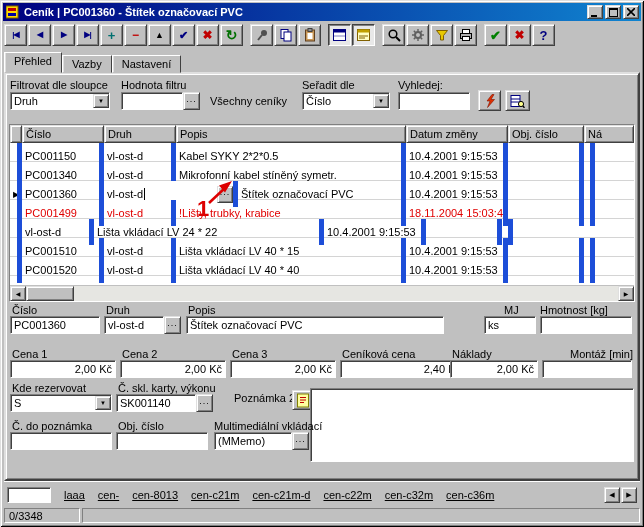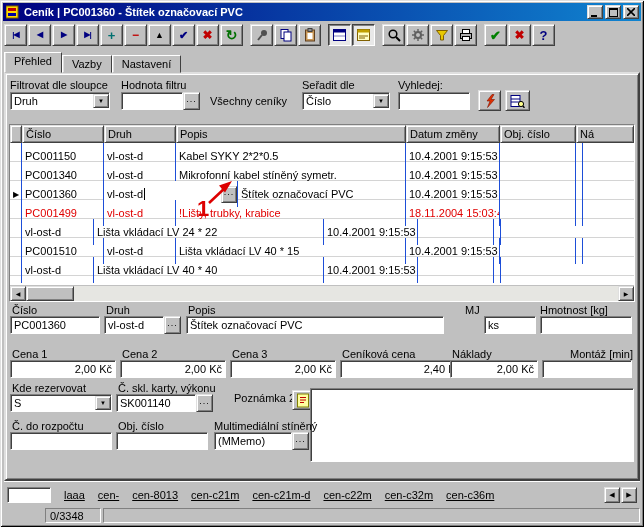--- a/index.html
+++ b/index.html
@@ -63,25 +63,25 @@
 
   
   .grid{ position:absolute; left:3px; top:50px; width:626px; height:178px; background:#fff;
     border:1px solid; border-color:#808080 #fff #fff #808080; box-shadow: inset 1px 1px 0 #404040;
     display:flex; flex-direction:column; overflow:hidden; }
   .ghead{ display:flex; height:18px; flex:none; }
   .gh{ flex:none; display:flex; align-items:center; padding:0 3px; white-space:nowrap; overflow:hidden;
        border:1px solid; border-color:#dfdfdf #404040 #404040 #dfdfdf; box-shadow: inset 1px 1px 0 #fff, inset -1px -1px 0 #808080;
        background:#c0c0c0; font-size:11px; }
   .w-mark{ width:12px; } .w-cislo{ width:82px; } .w-druh{ width:72px; } .w-popis{ width:230px; }
-  .w-datum{ width:94px; } .w-obj{ width:76px; } .w-na{ flex:1; width:auto;text-align:right; }
+  .w-datum{ width:102px; } .w-obj{ width:76px; } .w-na{ flex:1; width:auto;text-align:right; }
   .gbody{ flex:1; background:#fff; overflow:hidden; }
   .grow{ display:flex; height:19px; border-bottom:1px solid #d4d4d4; background:#fff; }
   .gc{ flex:none; padding:13px 3px; display:flex; align-items:center; white-space:nowrap; overflow:hidden;
-       border-right:1px solid #1d4ed8; font-size:11px; }
+       border-right:5px solid #1d4ed8; font-size:11px; }
   .grow.alert .gc{ color:#e00000; }
   .curmark{ font-size:8px; }
   .w-editor{ width:134px; } .w-popis-s{ width:168px; }
   .gc.editor{ padding-right:0; background:#fff; }
   .caret{ width:1px; height:12px; background:#000; margin-left:1px; flex:none; }
   .gc.editor .ellbtn{ position:static; margin-left:auto; height:17px; width:16px; flex:none; }
   .hscroll{ flex:none; height:16px; display:flex; background:#e6e6e2; border-top:1px solid #c0c0c0; }
   .sbtn{ width:16px; height:15px; flex:none; display:flex; align-items:center; justify-content:center; font-size:6px; padding:0; }
   .thumb{ width:48px; height:15px; flex:none; }
   .sfill{ flex:1; }
@@ -102,21 +102,21 @@
     border-top:1px solid #fff; }
   .btfld{ width:44px; height:16px; margin-left:3px; flex:none; }
   .btab{ margin-left:13px; text-decoration:underline; white-space:nowrap; font-size:11px; }
   .btarrows{ margin-left:auto; display:flex; margin-right:3px; }
   .btarr{ width:16px; height:16px; display:flex; align-items:center; justify-content:center; font-size:7px; padding:0; margin-left:1px; }
 
   
   .statusbar{ position:absolute; left:4px; right:4px; top:508px; height:15px; display:flex; }
   .spanel{ height:15px; border:1px solid; border-color:#808080 #fff #fff #808080; background:#c0c0c0;
            display:flex; align-items:center; padding:0 4px; font-size:11px; }
-  .sp1{ width:56px; flex:none;margin-left:41px; }
+  .sp1{ width:76px; flex:none; }
   .sp2{ flex:1; margin-left:2px; }
 </style>
 </head>
 <body>
 
 <div class="window">
 
   <div class="titlebar">
     <svg class="appicon" viewBox="0 0 14 14">
       <rect x="0" y="1" width="12" height="12" fill="#ffd800" stroke="#806000"></rect>
@@ -370,20 +370,21 @@
           <div class="gc w-cislo">PC001510</div>
           <div class="gc w-druh">vl-ost-d</div>
           <div class="gc w-popis">Lišta vkládací LV 40 * 15</div>
           <div class="gc w-datum">10.4.2001 9:15:53</div>
           <div class="gc w-obj"></div>
           <div class="gc w-na"></div>
         </div>
 
         <div class="grow">
           <div class="gc w-mark"></div>
+          <div class="gc w-cislo">PC001520</div>
           <div class="gc w-druh">vl-ost-d</div>
           <div class="gc w-popis">Lišta vkládací LV 40 * 40</div>
           <div class="gc w-datum">10.4.2001 9:15:53</div>
           <div class="gc w-obj"></div>
           <div class="gc w-na"></div>
         </div>
 
       </div>
       <div class="hscroll">
         <button class="sbtn raised">
@@ -399,21 +400,21 @@
 
     <span class="lbl" style="left:6px; top:230px;">Číslo</span>
     <input class="fld" style="left: 4px; top: 242px; width: 90px;" value="PC001360">
     <span class="lbl" style="left:100px; top:230px;">Druh</span>
     <input class="fld" style="left: 98px; top: 242px; width: 60px;" value="vl-ost-d">
     <button class="ellbtn raised" style="left:158px; top:242px;">
         <span>...</span>
       </button>
     <span class="lbl" style="left:182px; top:230px;">Popis</span>
     <input class="fld" style="left: 180px; top: 242px; width: 258px;" value="Štítek označovací PVC">
-    <span class="lbl" style="left:459px; top:230px;">MJ</span>
+    <span class="lbl" style="left:498px; top:230px;">MJ</span>
     <input class="fld" style="left: 478px; top: 242px; width: 52px;" value="ks">
     <span class="lbl" style="left:534px; top:230px;">Hmotnost [kg]</span>
     <input class="fld" style="left: 534px; top: 242px; width: 92px;" value="">
 
     <span class="lbl" style="left:6px; top:274px;">Cena 1</span>
     <input class="fld num" style="left: 4px; top: 286px; width: 106px;" value="2,00 Kč">
     <span class="lbl" style="left:116px; top:274px;">Cena 2</span>
     <input class="fld num" style="left: 114px; top: 286px; width: 106px;" value="2,00 Kč">
     <span class="lbl" style="left:226px; top:274px;">Cena 3</span>
     <input class="fld num" style="left: 224px; top: 286px; width: 106px;" value="2,00 Kč">
@@ -439,25 +440,25 @@
 
     <span class="lbl" style="left:228px; top:318px;">Poznámka 2</span>
     <button class="notebtn raised">
       <svg width="14" height="15" viewBox="0 0 14 15">
           <rect x="1.5" y="1" width="11" height="13" fill="#ffffa0" stroke="#808000"></rect>
           <path d="M4 4.5 h6 M4 7 h6 M4 9.5 h4" stroke="#c00000" stroke-width="1"></path>
         </svg>
     </button>
     <textarea class="memo" style=""></textarea>
 
-    <span class="lbl" style="left:6px; top:346px;">Č. do rozpočtu</span>
+    <span class="lbl" style="left:6px; top:346px;">Č. do poznámka</span>
     <input class="fld" style="left: 4px; top: 358px; width: 102px;" value="">
     <span class="lbl" style="left:112px; top:346px;">Obj. číslo</span>
     <input class="fld" style="left: 110px; top: 358px; width: 92px;" value="">
-    <span class="lbl" style="left:208px; top:346px;">Multimediální stíněný</span>
+    <span class="lbl" style="left:208px; top:346px;">Multimediální vkládací</span>
     <div class="fld combo" style="left:208px; top:358px; width:78px;">
       <span class="val">(MMemo)</span>
     </div>
     <button class="ellbtn raised" style="left:286px; top:358px;">
         <span>...</span>
       </button>
 
   </div>
 
   <div class="annotation">

